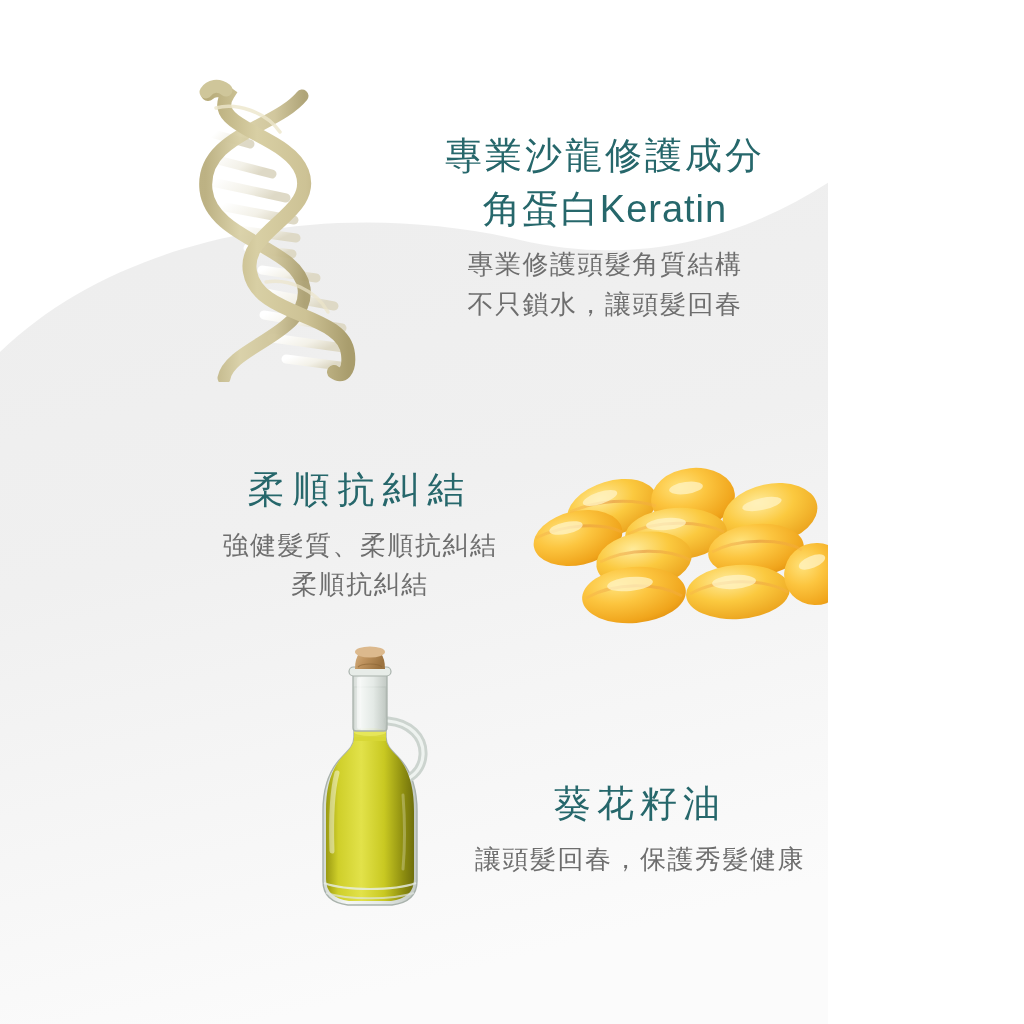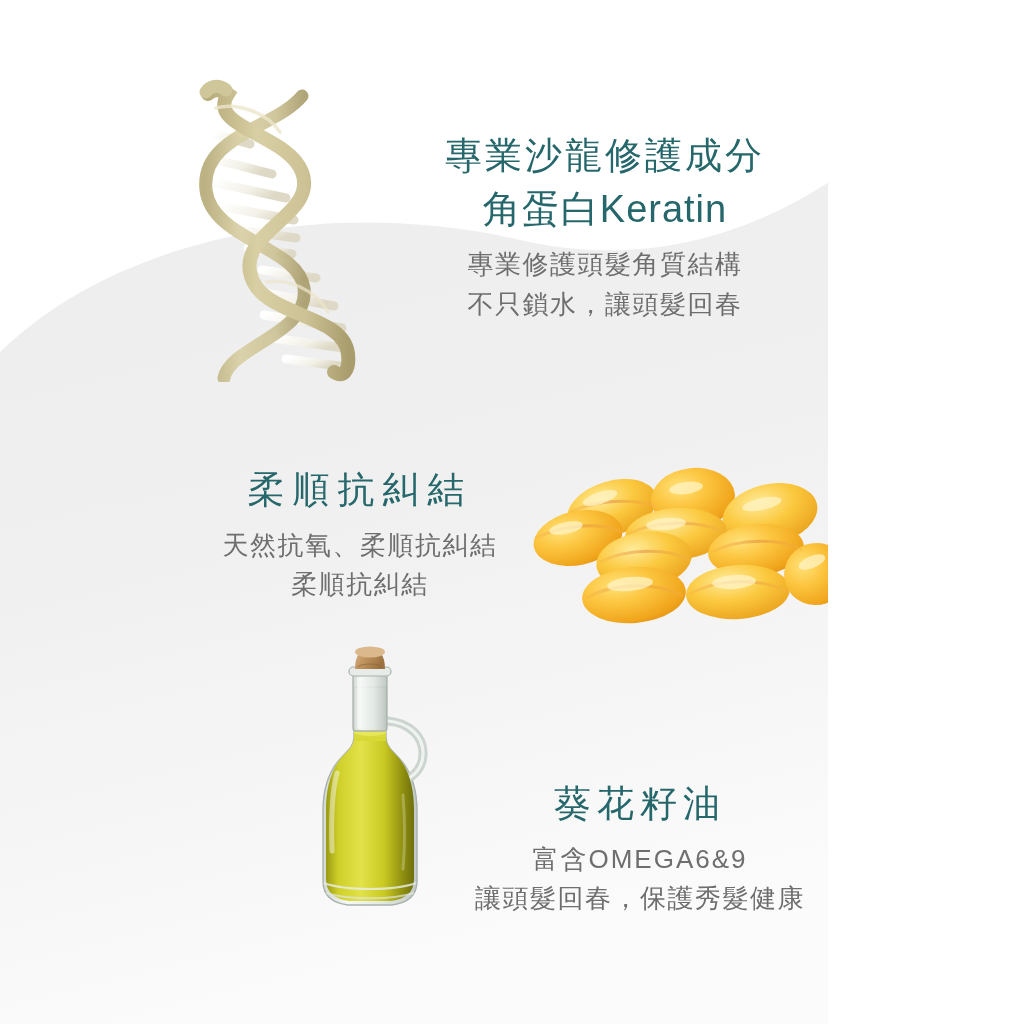--- a/index.html
+++ b/index.html
@@ -273,26 +273,25 @@
     <h3 class="heading sub">角蛋白Keratin</h3>
     <div class="body-block">
       <p class="body-line">專業修護頭髮角質結構</p>
       <p class="body-line">不只鎖水，讓頭髮回春</p>
     </div>
   </div>
 
   <div class="section align-center" id="sec-vitamin">
     <h2 class="heading">柔順抗糾結</h2>
     <div class="body-block">
-      <p class="body-line">天然抗氧、柔順抗糾結</p>
+      <p class="body-line">強健髮質、柔順抗糾結</p>
       <p class="body-line">柔順抗糾結</p>
     </div>
   </div>
 
   <div class="section align-center" id="sec-sunflower">
     <h2 class="heading">葵花籽油</h2>
     <div class="body-block">
-      <p class="body-line omega">富含OMEGA6&amp;9</p>
       <p class="body-line">讓頭髮回春，保護秀髮健康</p>
     </div>
   </div>
 
 </div>
 
 </body></html>

